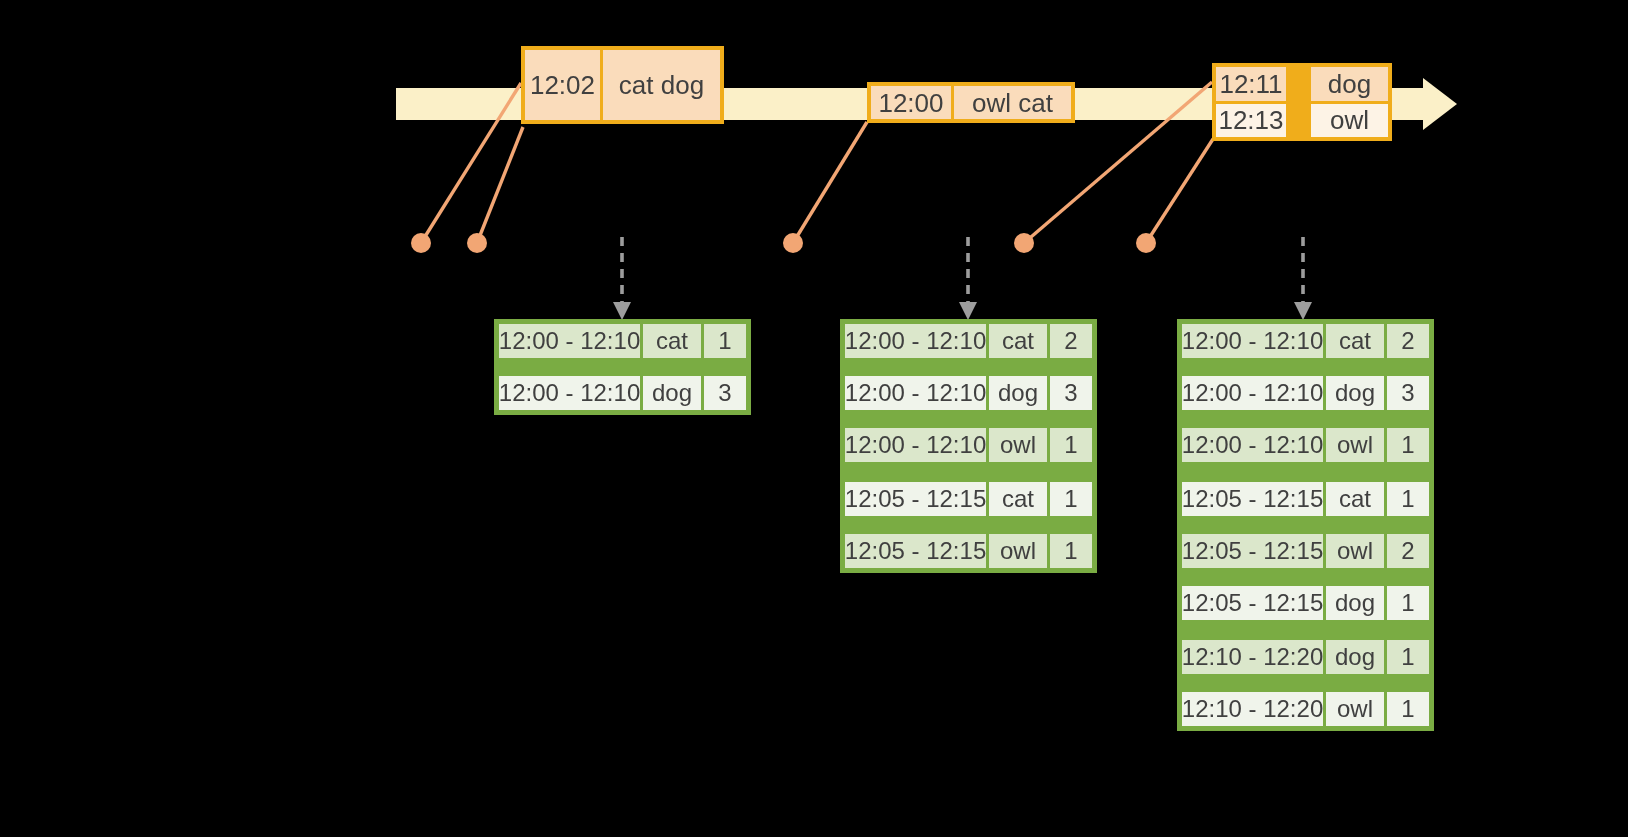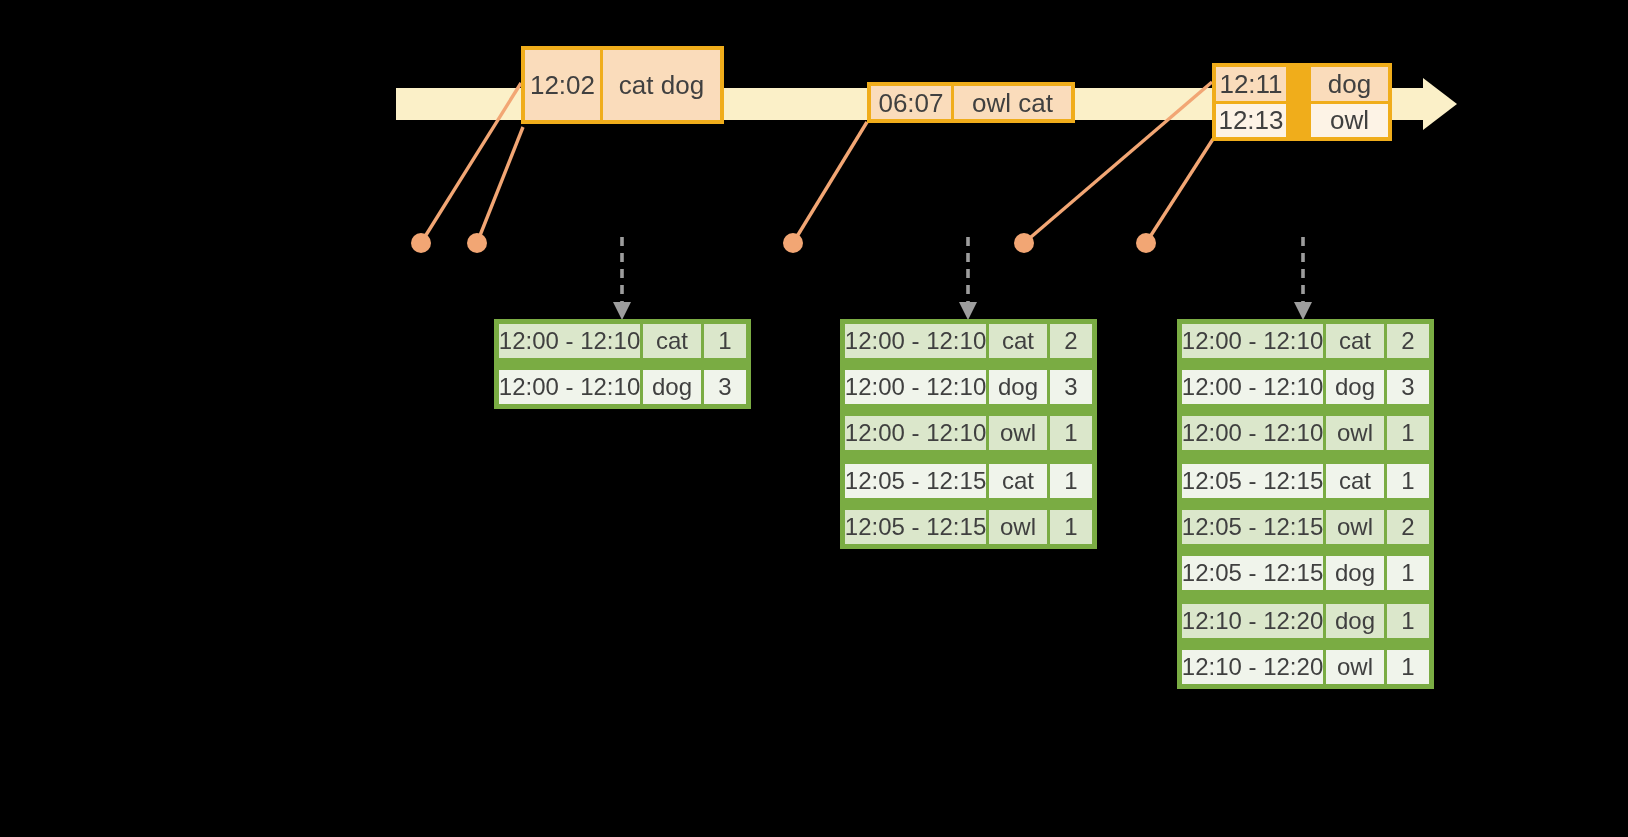--- a/index.html
+++ b/index.html
@@ -39,21 +39,21 @@
   .ecell{
     background:var(--event-row-odd);display:flex;align-items:center;justify-content:center;
     font-size:26px;line-height:1;white-space:nowrap;
   }
   .erow.alt .ecell{background:var(--event-row-even);}
 
   
   .rtable{
     position:absolute;box-sizing:border-box;width:257px;
     border:5px solid var(--result-border);background:var(--result-border);
-    display:flex;flex-direction:column;gap:12px;
+    display:flex;flex-direction:column;gap:18px;
   }
   .rrow{display:grid;grid-template-columns:141px 58px 1fr;column-gap:3px;
     background:var(--result-border);height:34px;flex:0 0 auto;}
   .rrow.group-start{margin-top:2px;}
   .rcell{
     background:var(--result-row-odd);display:flex;align-items:center;justify-content:center;
     font-size:24px;line-height:1;white-space:nowrap;
   }
   .rrow.alt .rcell{background:var(--result-row-even);}
 </style>
@@ -89,21 +89,21 @@
 
   <div class="etable et1" style="left:521px;top:46px;width:203px;height:78px;">
     <div class="erow">
       <div class="ecell">12:02</div>
       <div class="ecell">cat dog</div>
     </div>
   </div>
 
   <div class="etable et2" style="left:867px;top:82px;width:208px;height:41px;">
     <div class="erow">
-      <div class="ecell">06:07</div>
+      <div class="ecell">12:00</div>
       <div class="ecell">owl cat</div>
     </div>
   </div>
 
   <div class="etable et3" style="left:1212px;top:63px;width:180px;height:78px;">
     <div class="erow">
       <div class="ecell">12:11</div>
       <div class="ecell">dog</div>
     </div>
     <div class="erow alt">

